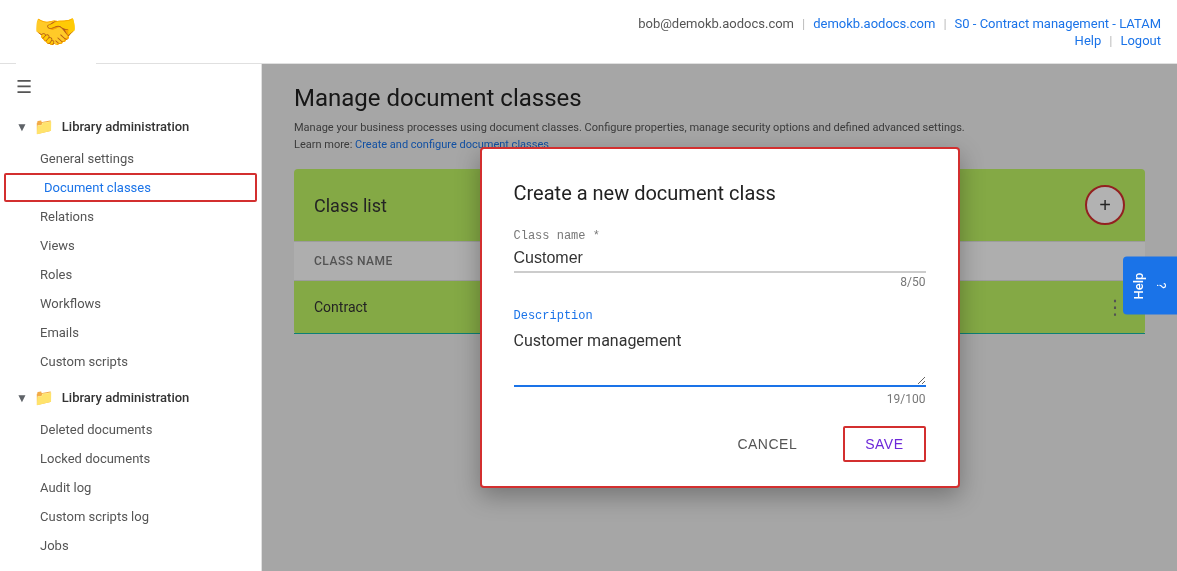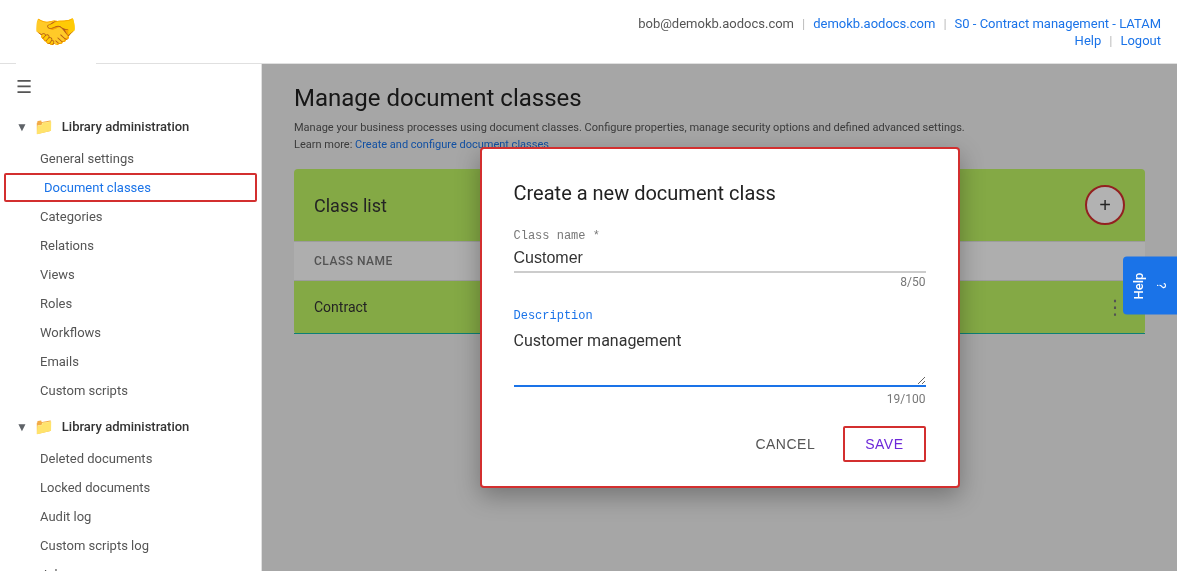--- a/index.html
+++ b/index.html
@@ -268,21 +268,21 @@
     .field-counter {
       text-align: right;
       font-size: 12px;
       color: #777;
       margin-top: 2px;
     }
     .dialog-actions {
       display: flex;
       justify-content: flex-end;
       align-items: center;
-      gap: 8px;
+      gap: 26px;
       margin-top: 16px;
     }
     .btn-cancel {
       background: transparent;
       border: none;
       color: #555;
       font-size: 14px;
       font-weight: 500;
       padding: 10px 20px;
       cursor: pointer;
@@ -361,23 +361,20 @@
         <span class="folder-icon">📁</span>
         <span>Library administration</span>
       </div>
       <div class="sidebar-item">
         <span>General settings</span>
       </div>
       <div class="sidebar-item active">
         <span>Document classes</span>
       </div>
       <div class="sidebar-item">
-        <span>Categories</span>
-      </div>
-      <div class="sidebar-item">
         <span>Relations</span>
       </div>
       <div class="sidebar-item">
         <span>Views</span>
       </div>
       <div class="sidebar-item">
         <span>Roles</span>
       </div>
       <div class="sidebar-item">
         <span>Workflows</span>

